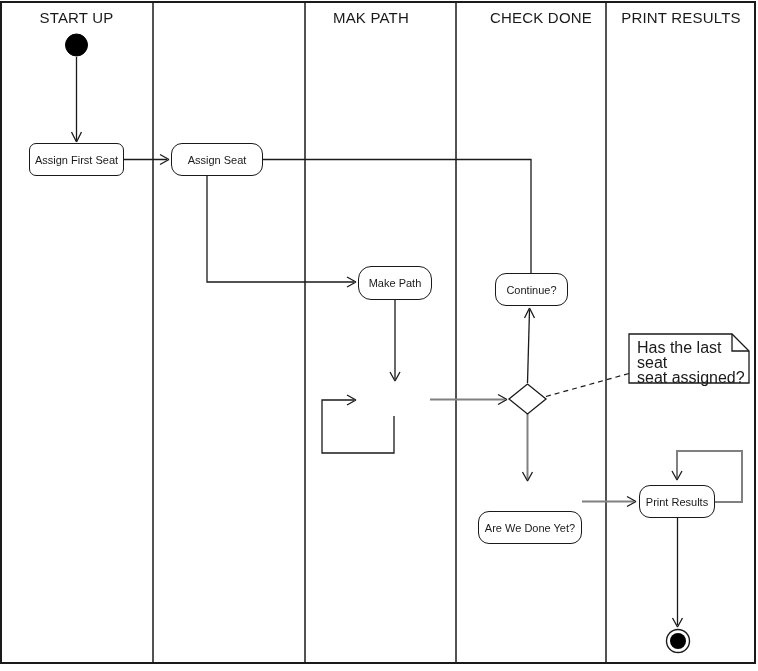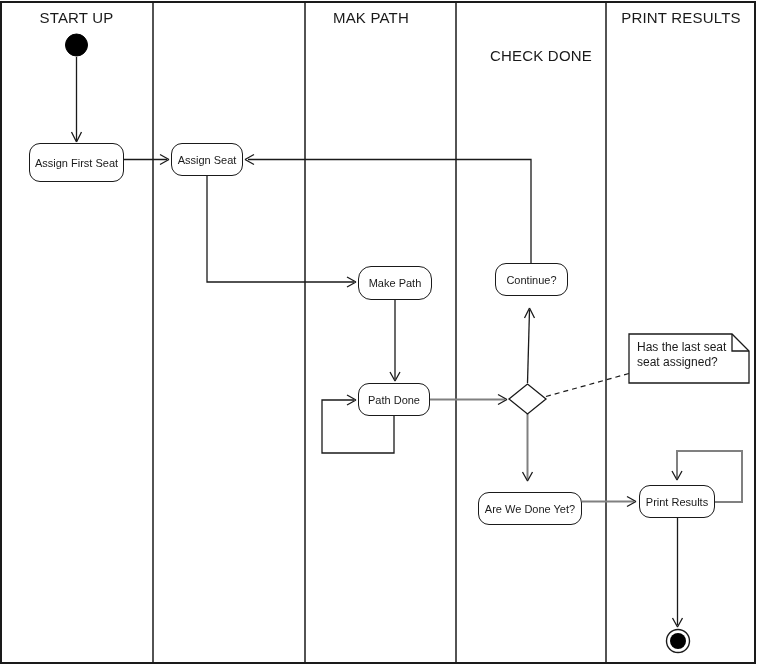--- a/index.html
+++ b/index.html
@@ -29,21 +29,21 @@
     font-size:15px;letter-spacing:0.2px;
   }
   .activity{
     position:absolute;z-index:3;box-sizing:border-box;
     background:#fff;border:1.4px solid var(--stroke);border-radius:11px;
     display:flex;align-items:center;justify-content:center;
     font-size:11px;white-space:nowrap;
   }
   .note-text{
     position:absolute;z-index:3;
-    font-size:12px;line-height:15px;
+    font-size:16px;line-height:15px;
   }
   .note-text span{display:block;}
 </style>
 </head>
 <body>
 
 <div id="stage">
 
   <svg id="wires" width="758" height="671" viewBox="0 0 758 671">
 
@@ -115,29 +115,28 @@
       <circle cx="678" cy="641" r="8" fill="#000"></circle>
     </g>
     <g>
       <path class="shape" d="M629 334 H732 L749 351 V383 H629 Z"></path>
       <path class="blk" d="M732 334 V351 H749"></path>
     </g>
   </svg>
 
   <div class="lane-title" style="left:0;width:153px;">START UP</div>
   <div class="lane-title" style="left:305px;width:132px;">MAK PATH</div>
-  <div class="lane-title" style="left:456px;width:170px;margin-top:38px;">CHECK DONE</div>
+  <div class="lane-title" style="left:456px;width:170px;">CHECK DONE</div>
   <div class="lane-title" style="left:606px;width:150px;">PRINT RESULTS</div>
 
-  <div class="activity" style="left:29px;top:143px;width:95px;height:39px;">Assign First Seat</div>
-  <div class="activity" style="left:171px;top:143px;width:72px;height:33px;">Assign Seat</div>
+  <div class="activity" style="left:29px;top:143px;width:95px;height:33px;border-radius:7px;">Assign First Seat</div>
+  <div class="activity" style="left:171px;top:143px;width:92px;height:33px;">Assign Seat</div>
   <div class="activity" style="left:358px;top:266px;width:74px;height:34px;border-radius:13px;">Make Path</div>
-  <div class="activity" style="left:358px;top:383px;width:72px;height:33px;">Path Done</div>
-  <div class="activity" style="left:495px;top:263px;width:73px;height:33px;">Continue?</div>
-  <div class="activity" style="left:478px;top:492px;width:104px;height:33px;">Are We Done Yet?</div>
+  <div class="activity" style="left:495px;top:273px;width:73px;height:33px;">Continue?</div>
+  <div class="activity" style="left:478px;top:511px;width:104px;height:33px;">Are We Done Yet?</div>
   <div class="activity" style="left:639px;top:485px;width:76px;height:33px;">Print Results</div>
 
   <div class="note-text" style="left:637px;top:340px;width:108px;">
     <span>Has the last seat</span>
     <span>seat assigned?</span>
   </div>
 
 </div>
 
 </body></html>

